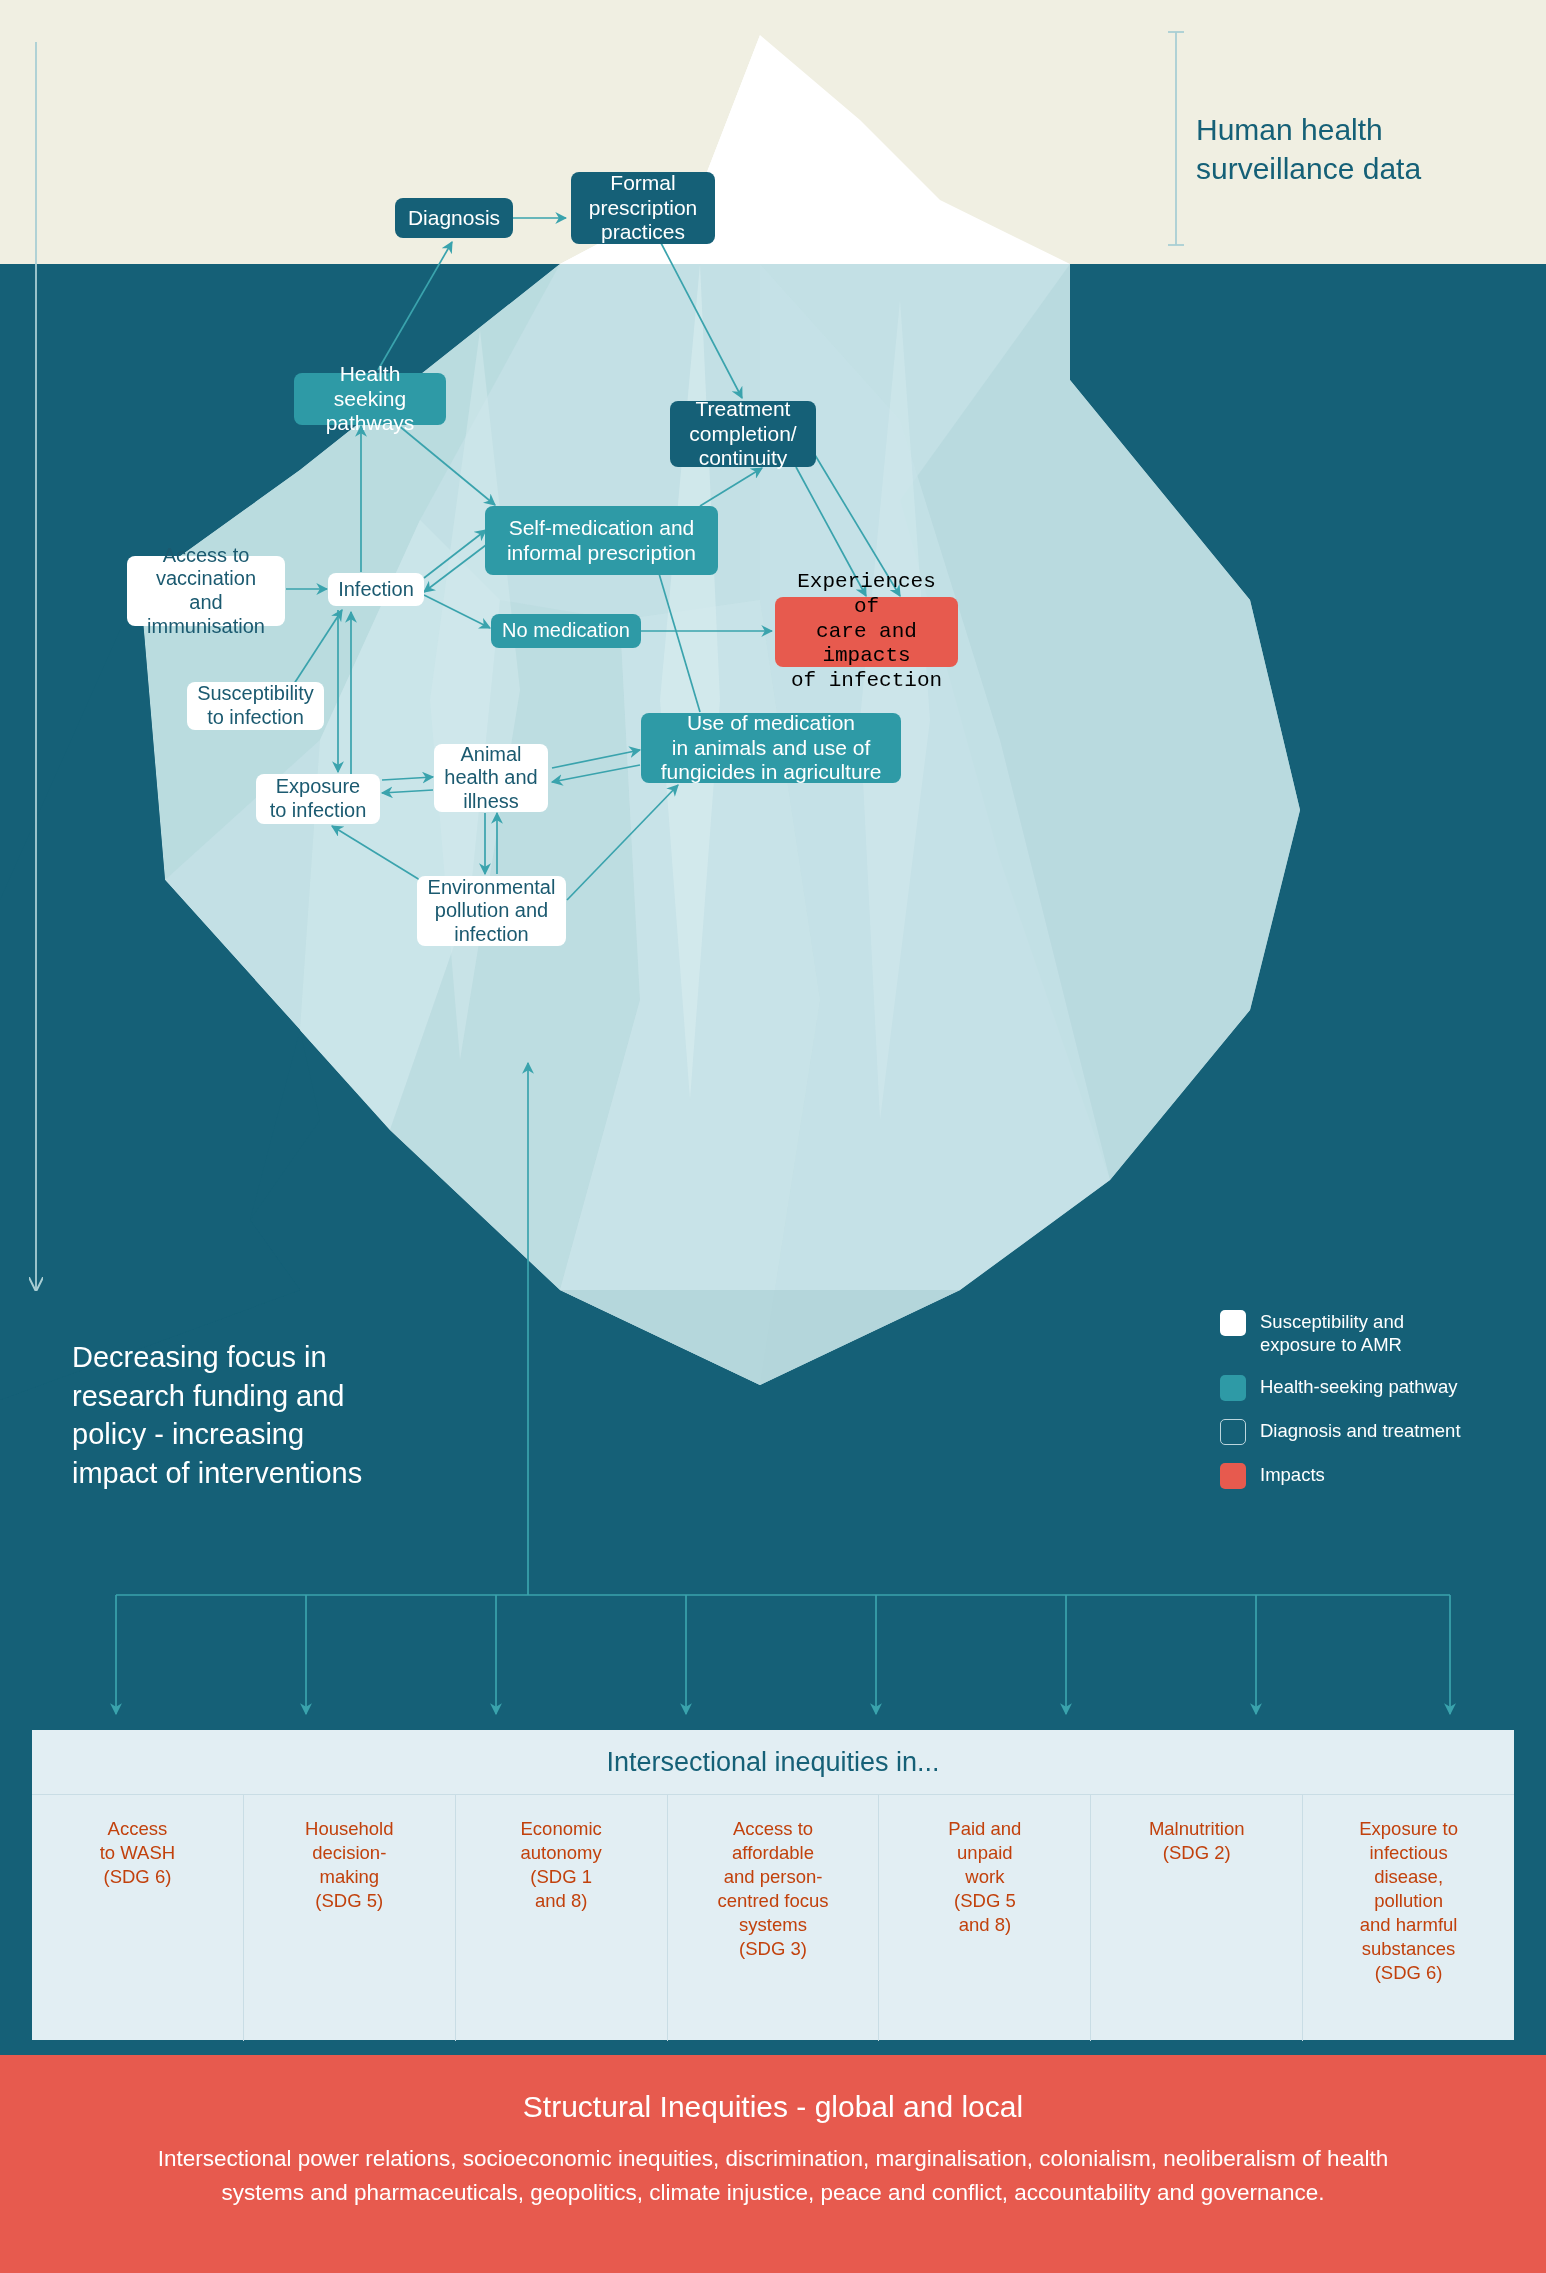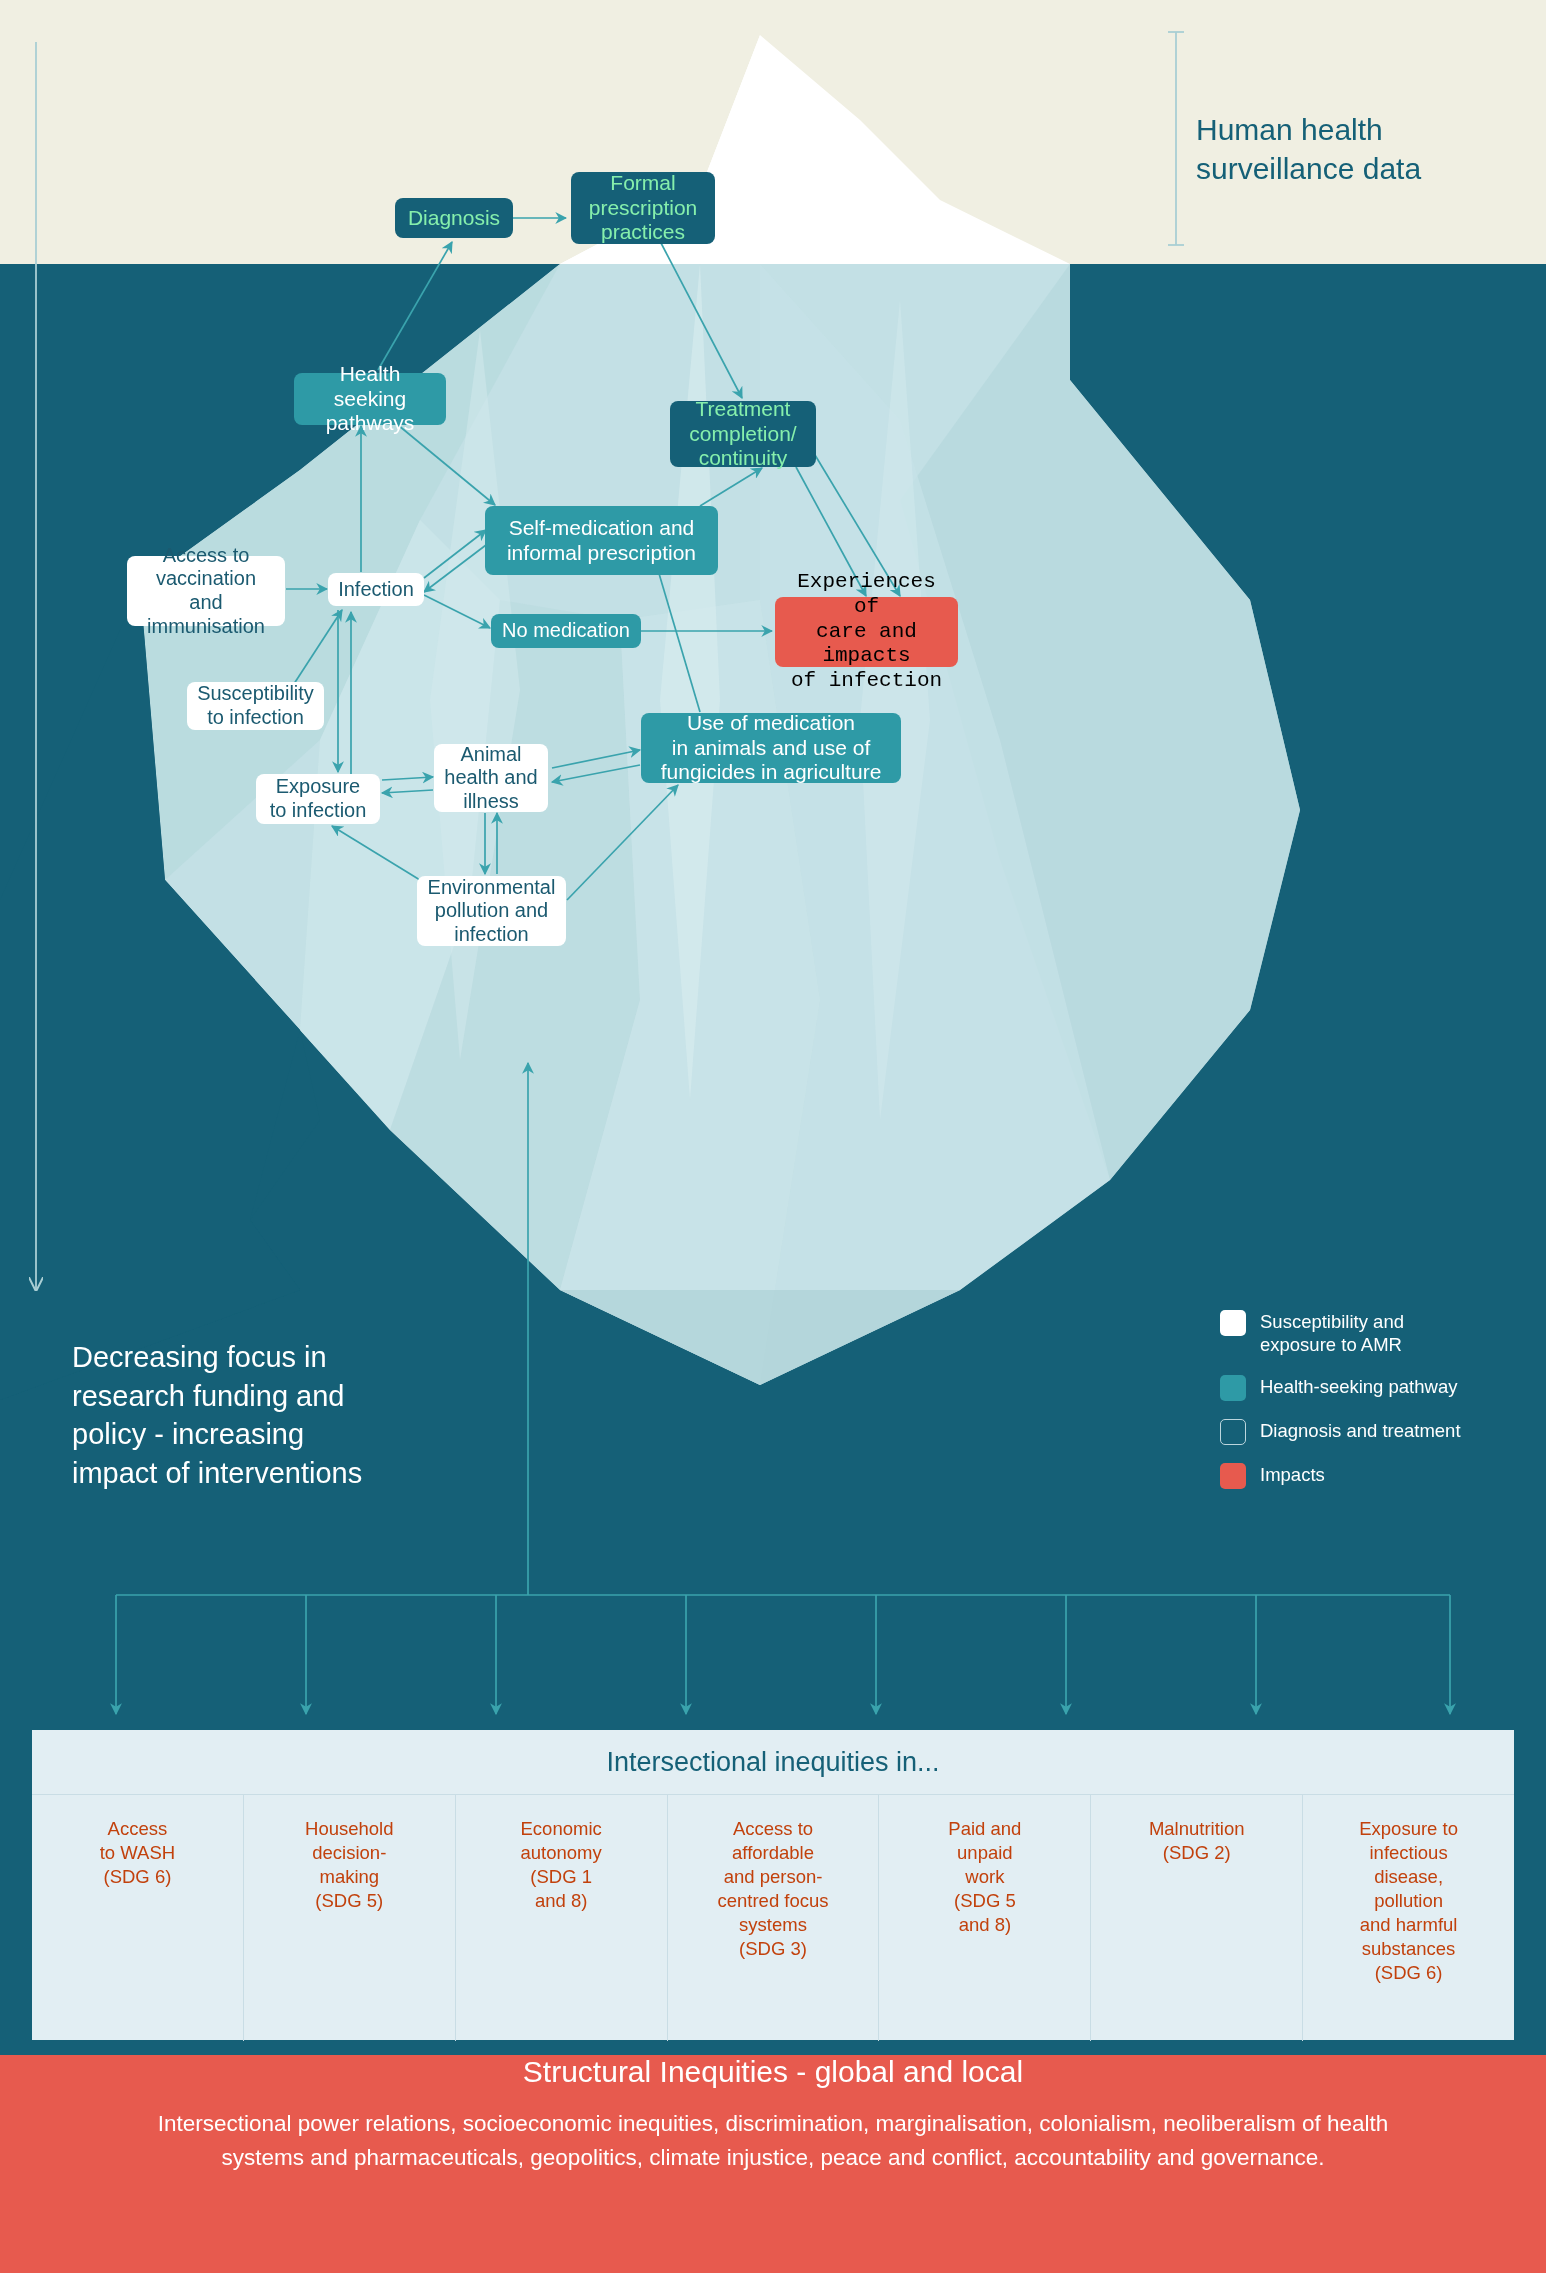--- a/index.html
+++ b/index.html
@@ -24,21 +24,21 @@
   
   .node{
     position:absolute;
     border-radius:8px;
     display:flex;align-items:center;justify-content:center;
     text-align:center;
     line-height:1.18;
     box-sizing:border-box;
     padding:5px 10px;
   }
-  .node.dark{background:#156077;color:#86efac;}
+  .node.dark{background:#156077;color:#ffffff;}
   .node.teal{background:#2e9aa6;color:#ffffff;}
   .node.white{background:#ffffff;color:#1b5a70;}
   .node.red{background:#e75a4e;color:#000000;font-family:Liberation Mono, monospace;}
 
   
   .hh-label{
     position:absolute;left:1196px;top:110px;width:320px;
     color:#156077;font-size:30px;line-height:1.3;
   }
   .decreasing-label{
@@ -76,21 +76,21 @@
     color:#c2410c;font-size:18.5px;line-height:1.3;
     text-align:center;
   }
   .tcol:last-child{border-right:none;}
 
   
   .footer{
     position:absolute;left:0;top:2055px;width:1546px;height:218px;
     color:#ffffff;text-align:center;
   }
-  .footer-title{font-size:30px;}
+  .footer-title{font-size:30px;padding-top:35px;}
   .footer-body{font-size:22.5px;line-height:1.5;padding:18px 150px 0 150px;}
 </style>
 </head>
 <body>
 
 <div id="stage">
 
   <div class="band-sky"></div>
   <div class="band-sea"></div>
   <div class="band-red"></div>

